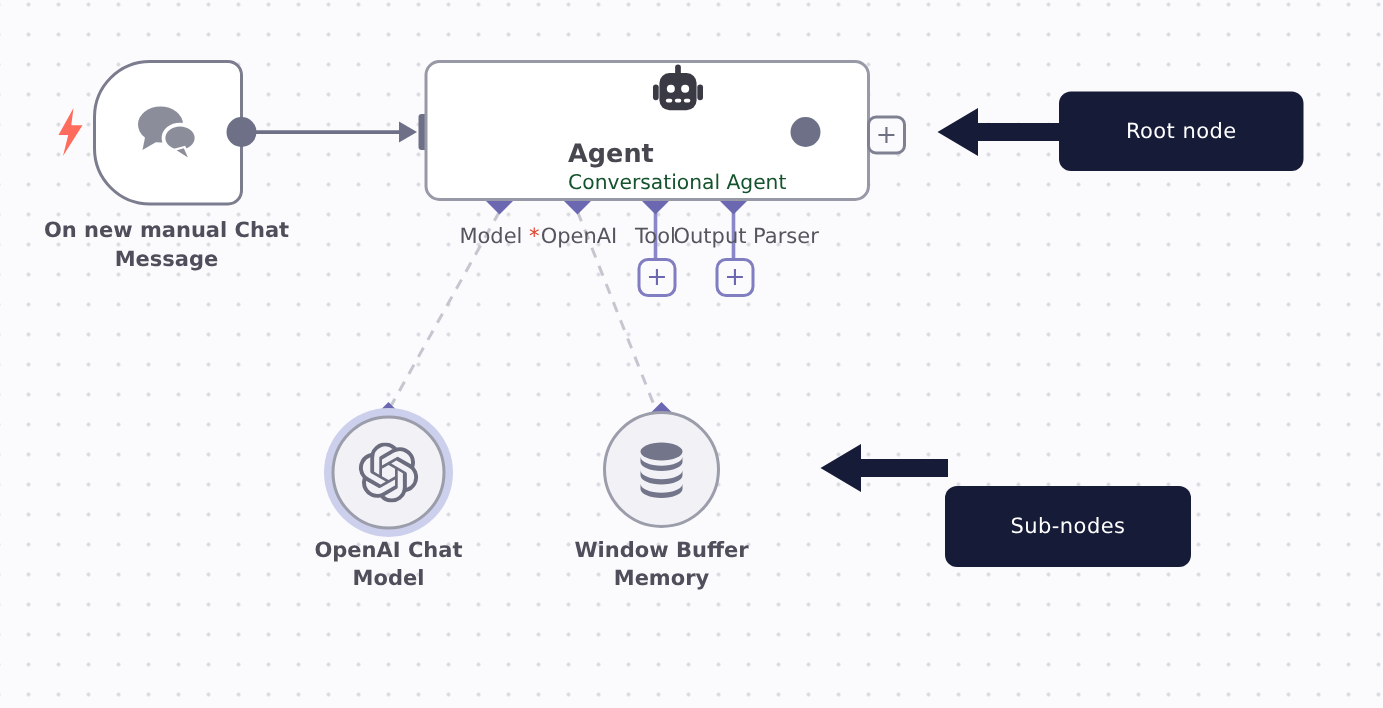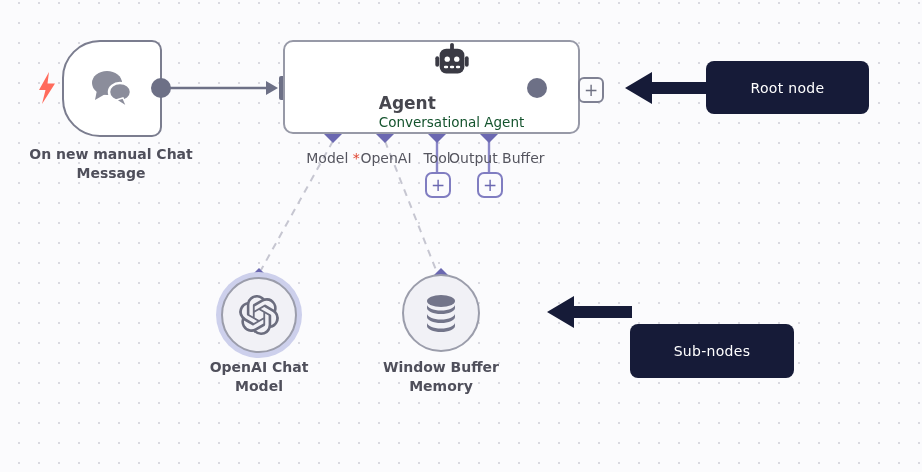--- a/index.html
+++ b/index.html
@@ -120,21 +120,21 @@
   <div class="abs port-label" style="left:293px;top:150px;width:80px;">
     <span>Model</span><span class="req"> *</span>
   </div>
   <div class="abs port-label" style="left:356px;top:150px;width:60px;">
     <span>OpenAI</span>
   </div>
   <div class="abs port-label" style="left:412px;top:150px;width:50px;">
     <span>Tool</span>
   </div>
   <div class="abs port-label" style="left:449px;top:150px;width:82px;">
-    <span>Output Buffer</span>
+    <span>Output Parser</span>
   </div>
 
   <div class="abs plus-btn plus-purple" style="left:425px;top:172px;">+</div>
   <div class="abs plus-btn plus-purple" style="left:477px;top:172px;">+</div>
 
   <div class="abs halo" style="left:216px;top:272px;"></div>
   <div class="abs round-node" style="left:221px;top:277px;width:72px;height:72px;">
     <svg width="40" height="40" viewBox="0 0 24 24">
       <path fill="#6b6d7e" d="M22.2819 9.8211a5.9847 5.9847 0 0 0-.5157-4.9108 6.0462 6.0462 0 0 0-6.5098-2.9A6.0651 6.0651 0 0 0 4.9807 4.1818a5.9847 5.9847 0 0 0-3.9977 2.9 6.0462 6.0462 0 0 0 .7427 7.0966 5.98 5.98 0 0 0 .511 4.9107 6.051 6.051 0 0 0 6.5146 2.9001A5.9847 5.9847 0 0 0 13.2599 24a6.0557 6.0557 0 0 0 5.7718-4.2058 5.9894 5.9894 0 0 0 3.9977-2.9001 6.0557 6.0557 0 0 0-.7475-7.073zm-9.022 12.6081a4.4755 4.4755 0 0 1-2.8764-1.0408l.1419-.0804 4.7783-2.7582a.7948.7948 0 0 0 .3927-.6813v-6.7369l2.02 1.1686a.071.071 0 0 1 .038.0615v5.5826a4.504 4.504 0 0 1-4.4945 4.4849zm-9.6607-4.1254a4.4708 4.4708 0 0 1-.5346-3.0137l.142.0852 4.783 2.7582a.7712.7712 0 0 0 .7806 0l5.8428-3.3685v2.3324a.0804.0804 0 0 1-.0332.0615L9.74 19.9502a4.4992 4.4992 0 0 1-6.1408-1.6464zM2.3408 7.8956a4.485 4.485 0 0 1 2.3655-1.9728V11.6a.7664.7664 0 0 0 .3879.6765l5.8144 3.3543-2.0201 1.1685a.0757.0757 0 0 1-.071 0l-4.8303-2.7865A4.504 4.504 0 0 1 2.3408 7.8956zm16.5963 3.8558L13.1038 8.364 15.1192 7.2a.0757.0757 0 0 1 .071 0l4.8303 2.7913a4.4944 4.4944 0 0 1-.6765 8.1042v-5.6772a.79.79 0 0 0-.407-.667zm2.0107-3.0231l-.142-.0852-4.7735-2.7818a.7759.7759 0 0 0-.7854 0L9.409 9.2297V6.8974a.0662.0662 0 0 1 .0284-.0615l4.8303-2.7866a4.4992 4.4992 0 0 1 6.6802 4.66zM8.3065 12.863l-2.02-1.1638a.0804.0804 0 0 1-.038-.0567V6.0742a4.4992 4.4992 0 0 1 7.3757-3.4537l-.142.0805L8.704 5.459a.7948.7948 0 0 0-.3927.6813zm1.0976-2.3654l2.602-1.4998 2.6069 1.4998v2.9994l-2.5974 1.4997-2.6067-1.4997z"></path>
     </svg>

